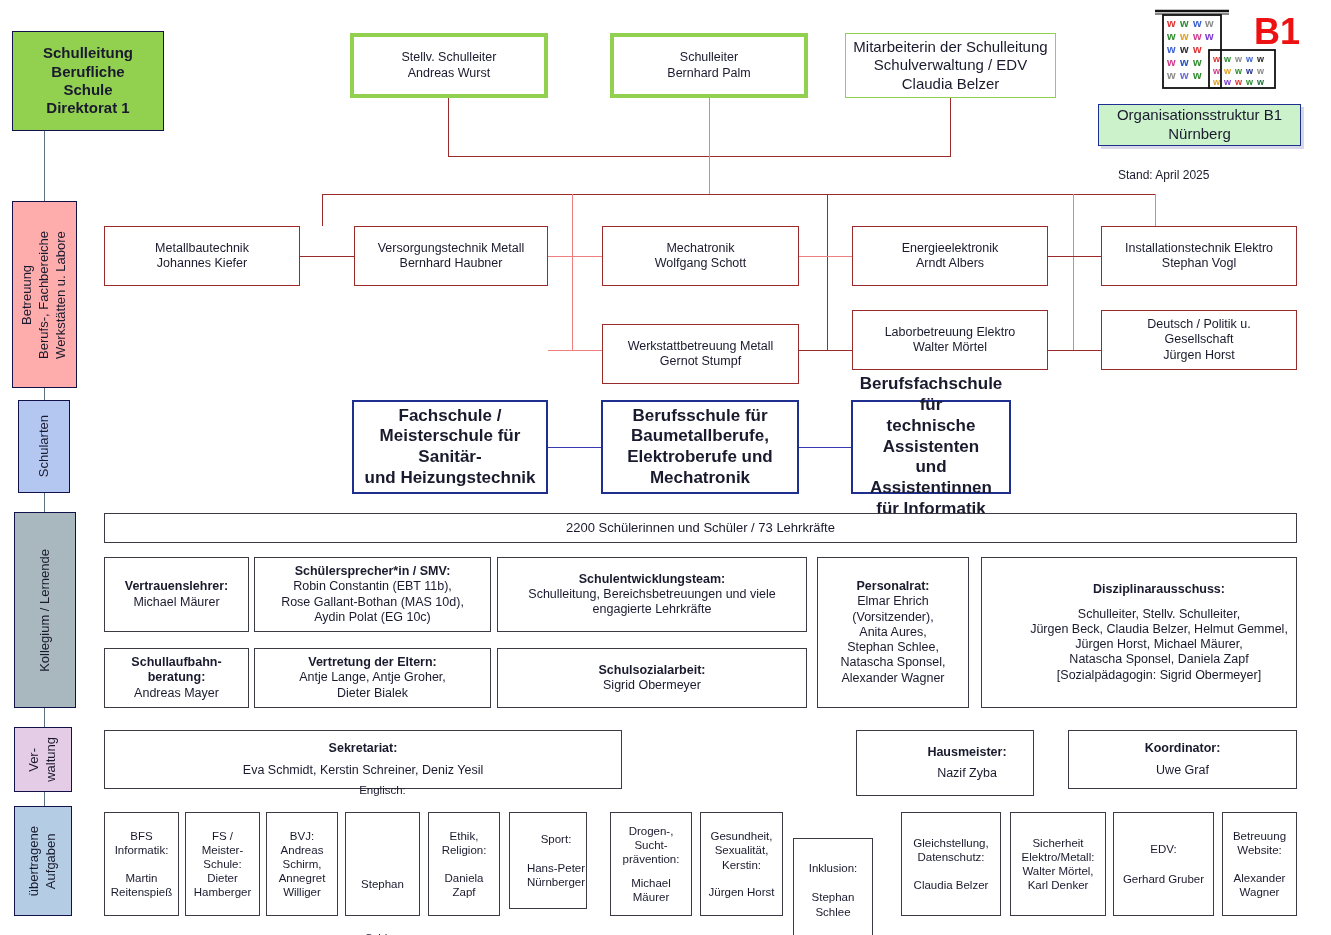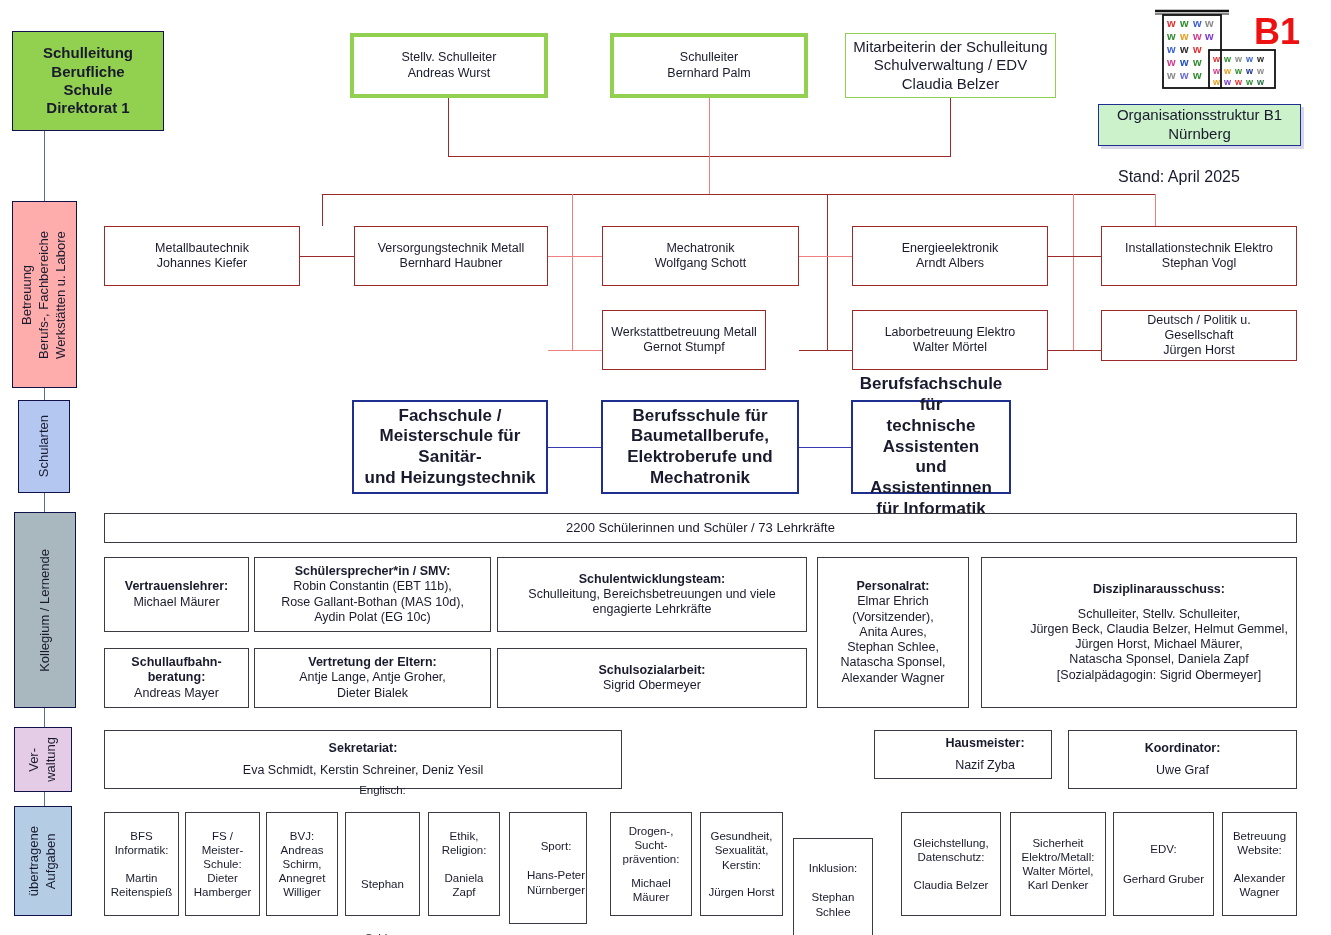--- a/index.html
+++ b/index.html
@@ -36,21 +36,21 @@
   
   .kb{border:1px solid #3b3b46;font-size:12.5px;}
   .tiny{border:1px solid #3b3b46;font-size:11.5px;}
   .banner{border:1px solid #3b3b46;font-size:13px;}
 
   
   .titlebox{position:absolute;box-sizing:border-box;background:#ccf2cc;
             border:1px solid #1f2f8f;box-shadow:3px 3px 0 #d8d8e8;
             display:flex;align-items:center;justify-content:center;text-align:center;
             font-size:15px;line-height:1.25;}
-  .stand{position:absolute;font-size:16px;text-align:right;}
+  .stand{position:absolute;font-size:12px;text-align:right;}
 
   
   #logo{position:absolute;left:1143px;top:4px;width:160px;height:96px;}
 
   
   .ln-h,.ln-v{position:absolute;}
   .ln-h{height:0;border-top-width:1px;border-top-style:solid;}
   .ln-v{width:0;border-left-width:1px;border-left-style:solid;}
   .c-maroon{border-color:#9c2a2a;}
   .c-red{border-color:#f08080;}
@@ -207,29 +207,29 @@
   </div>
   <div class="box dept" style="left:852px;top:226px;width:196px;height:60px;">
     <span class="ln">Energieelektronik</span>
     <span class="ln">Arndt Albers</span>
   </div>
   <div class="box dept" style="left:1101px;top:226px;width:196px;height:60px;">
     <span class="ln">Installationstechnik Elektro</span>
     <span class="ln">Stephan Vogl</span>
   </div>
 
-  <div class="box dept" style="left:602px;top:310px;width:164px;height:60px;">
+  <div class="box dept" style="left:602px;top:324px;width:197px;height:60px;">
     <span class="ln">Werkstattbetreuung Metall</span>
     <span class="ln">Gernot Stumpf</span>
   </div>
   <div class="box dept" style="left:852px;top:310px;width:196px;height:60px;">
     <span class="ln">Laborbetreuung Elektro</span>
     <span class="ln">Walter Mörtel</span>
   </div>
-  <div class="box dept" style="left:1101px;top:310px;width:196px;height:51px;">
+  <div class="box dept" style="left:1101px;top:310px;width:196px;height:60px;">
     <span class="ln">Deutsch / Politik u.</span>
     <span class="ln">Gesellschaft</span>
     <span class="ln">Jürgen Horst</span>
   </div>
 
   <div class="box stype" style="left:352px;top:400px;width:196px;height:94px;">
     <span class="ln">Fachschule /</span>
     <span class="ln">Meisterschule für</span>
     <span class="ln">Sanitär-</span>
     <span class="ln">und Heizungstechnik</span>
@@ -304,21 +304,21 @@
   <div class="box kb" style="left:497px;top:648px;width:310px;height:60px;">
     <span class="ln bold">Schulsozialarbeit:</span>
     <span class="ln">Sigrid Obermeyer</span>
   </div>
 
   <div class="box kb" style="left:104px;top:730px;width:518px;height:59px;">
     <span class="ln bold">Sekretariat:</span>
     <span class="ln" style="height:6px;"></span>
     <span class="ln">Eva Schmidt, Kerstin Schreiner, Deniz Yesil</span>
   </div>
-  <div class="box kb" style="left:874px;top:730px;width:178px;height:49px;padding-left:44px;">
+  <div class="box kb" style="left:856px;top:730px;width:178px;height:66px;padding-left:44px;">
     <span class="ln bold">Hausmeister:</span>
     <span class="ln" style="height:6px;"></span>
     <span class="ln">Nazif Zyba</span>
   </div>
   <div class="box kb" style="left:1068px;top:730px;width:229px;height:59px;">
     <span class="ln bold">Koordinator:</span>
     <span class="ln" style="height:6px;"></span>
     <span class="ln">Uwe Graf</span>
   </div>
 
@@ -354,21 +354,21 @@
   </div>
 
   <div class="box tiny" style="left:428px;top:812px;width:72px;height:104px;">
     <span class="ln">Ethik,</span>
     <span class="ln">Religion:</span>
     <span class="ln" style="height:13px;"></span>
     <span class="ln">Daniela</span>
     <span class="ln">Zapf</span>
   </div>
 
-  <div class="box tiny" style="left:509px;top:812px;width:78px;height:112px;padding-left:16px;">
+  <div class="box tiny" style="left:509px;top:812px;width:78px;height:97px;padding-left:16px;">
     <span class="ln">Sport:</span>
     <span class="ln" style="height:15px;"></span>
     <span class="ln">Hans-Peter</span>
     <span class="ln">Nürnberger</span>
   </div>
 
   <div class="box tiny" style="left:610px;top:812px;width:82px;height:104px;">
     <span class="ln">Drogen-,</span>
     <span class="ln">Sucht-</span>
     <span class="ln">prävention:</span>

